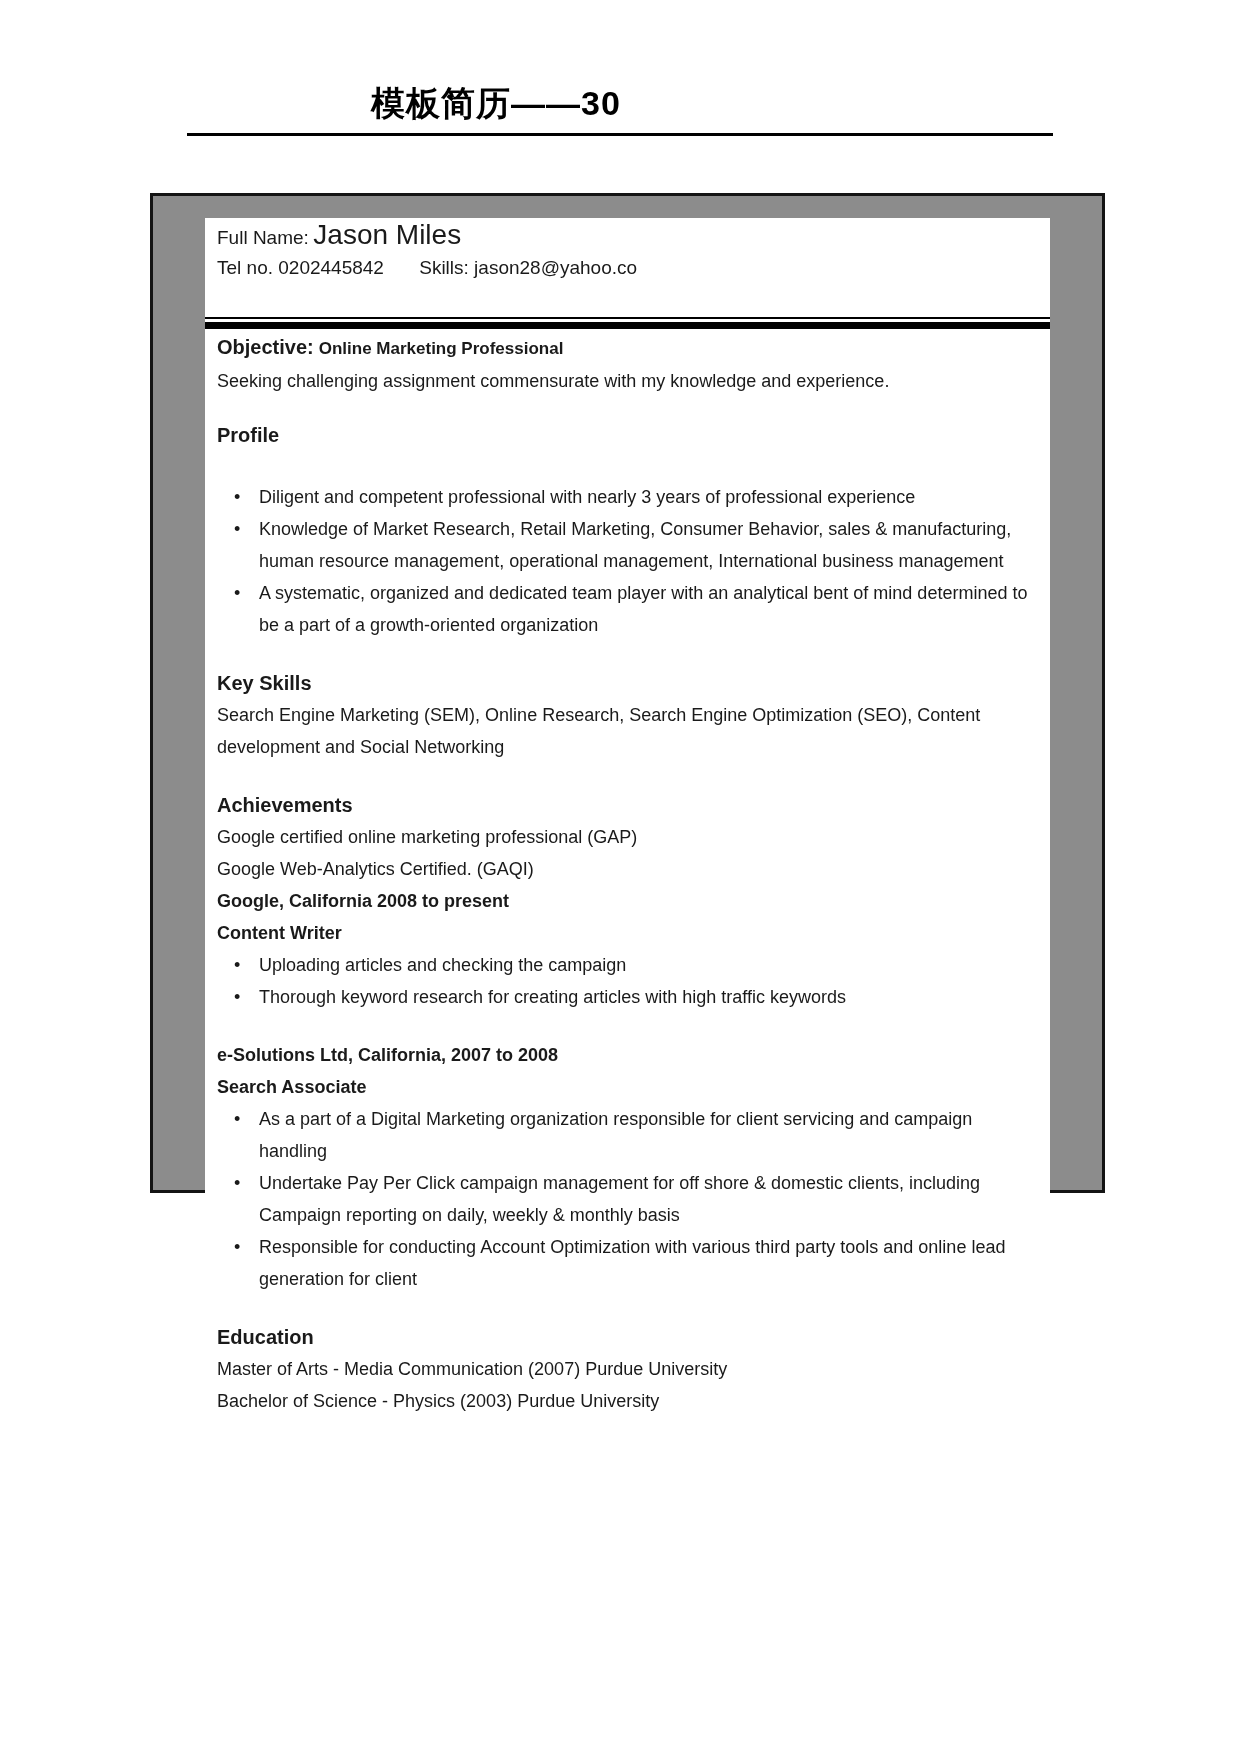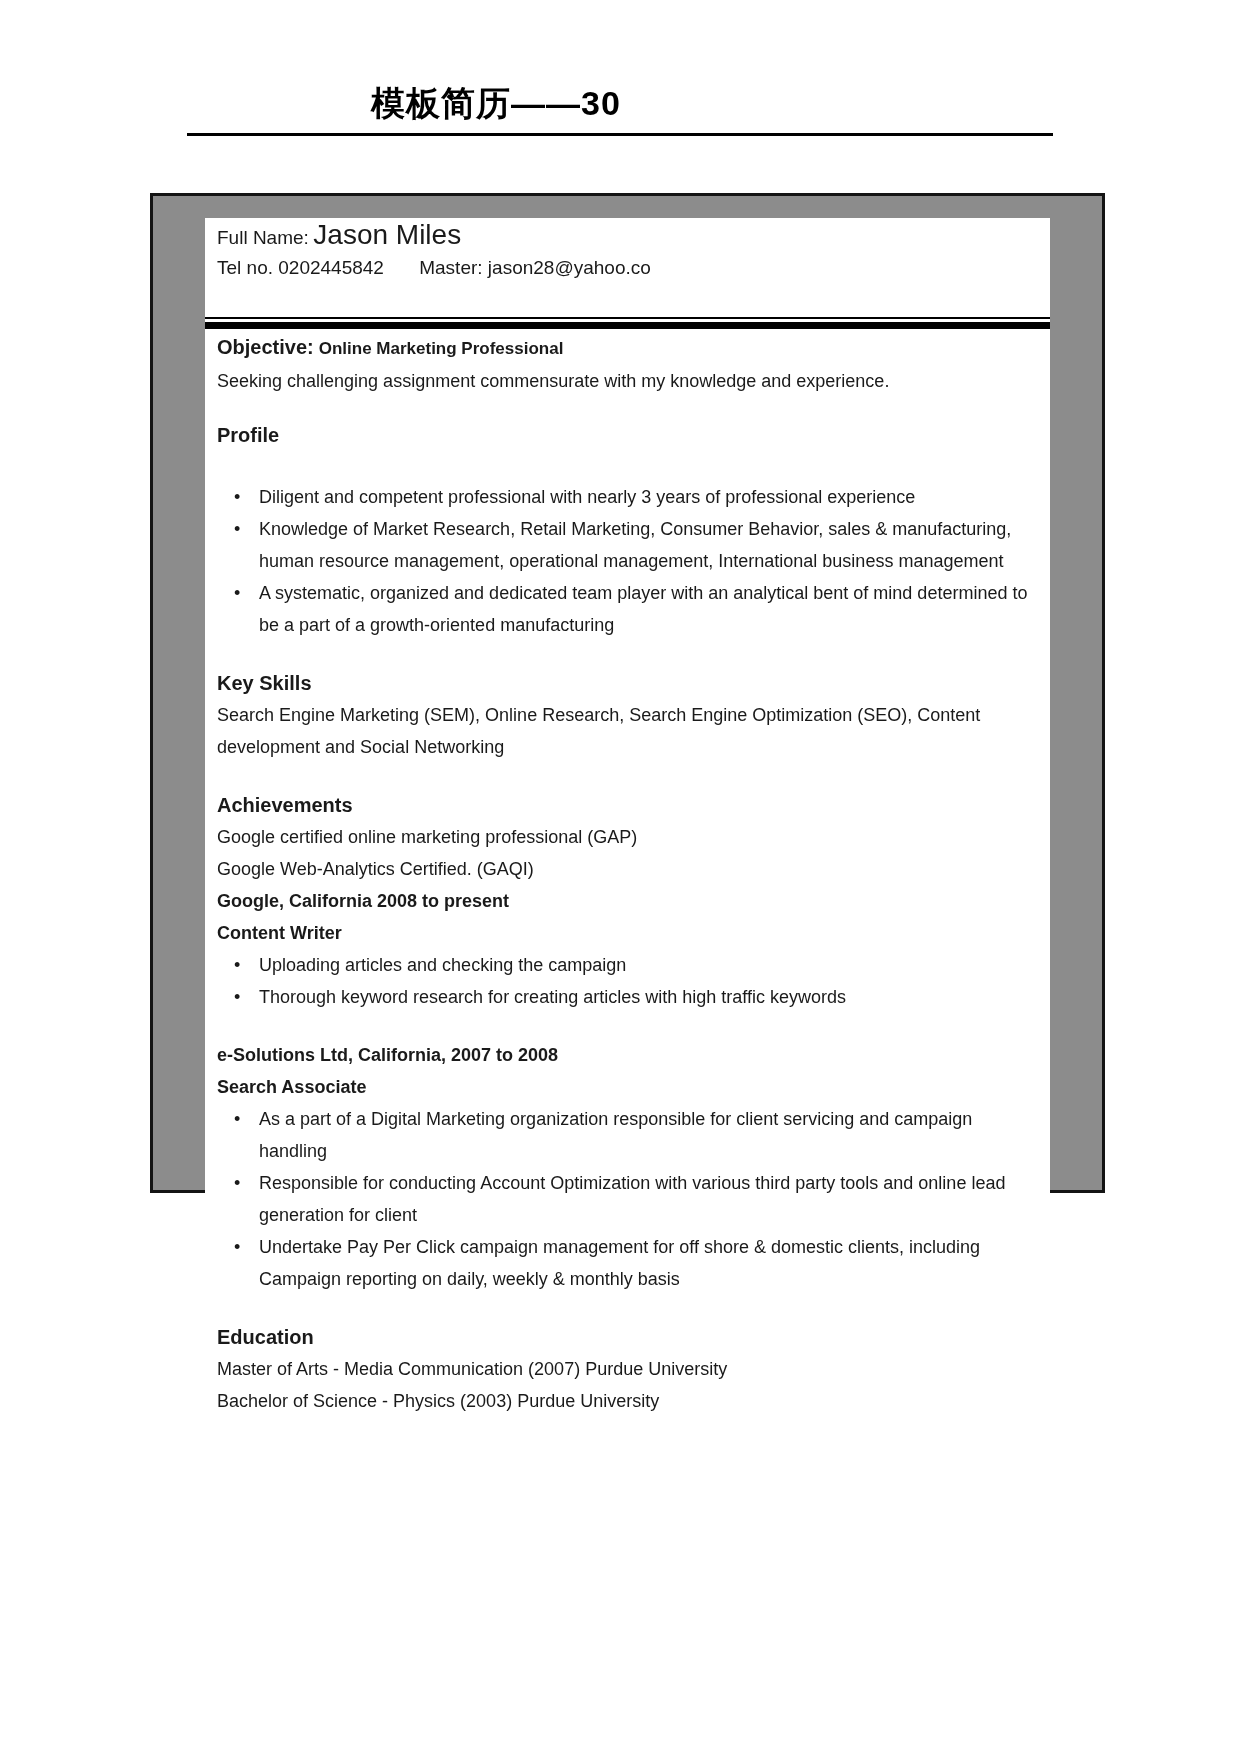--- a/index.html
+++ b/index.html
@@ -79,21 +79,21 @@
 <div class="resume-frame">
   <div class="resume-card">
 
     <div class="card-header">
       <div class="name-line">
         <span class="name-label">Full Name:</span>
         <span class="name-value">Jason Miles</span>
       </div>
       <div class="contact-line">
         <span class="contact-tel">Tel no. 0202445842</span>
-        <span class="contact-email">Master: jason28@yahoo.co</span>
+        <span class="contact-email">Skills: jason28@yahoo.co</span>
       </div>
     </div>
 
     <div class="sep-thin"></div>
     <div class="sep-thick"></div>
 
     <div class="card-content">
 
       <p>
         <span class="objective-label">Objective:</span>
@@ -101,21 +101,21 @@
       </p>
       <p>Seeking challenging assignment commensurate with my knowledge and experience.</p>
 
       <div class="gap-sm"></div>
       <div class="sec-heading">Profile</div>
       <div class="gap-lg"></div>
 
       <ul class="dash-list">
         <li>Diligent and competent professional with nearly 3 years of professional experience</li>
         <li>Knowledge of Market Research, Retail Marketing, Consumer Behavior, sales &amp; manufacturing, human resource management, operational management, International business management</li>
-        <li>A systematic, organized and dedicated team player with an analytical bent of mind determined to be a part of a growth-oriented manufacturing</li>
+        <li>A systematic, organized and dedicated team player with an analytical bent of mind determined to be a part of a growth-oriented organization</li>
       </ul>
 
       <div class="gap"></div>
       <div class="sec-heading">Key Skills</div>
       <p>Search Engine Marketing (SEM), Online Research, Search Engine Optimization (SEO), Content development and Social Networking</p>
 
       <div class="gap"></div>
       <div class="sec-heading">Achievements</div>
       <p>Google certified online marketing professional (GAP)</p>
       <p>Google Web-Analytics Certified. (GAQI)</p>
@@ -125,22 +125,22 @@
       <ul class="dash-list">
         <li>Uploading articles and checking the campaign</li>
         <li>Thorough keyword research for creating articles with high traffic keywords</li>
       </ul>
 
       <div class="gap"></div>
       <p class="bold-line">e-Solutions Ltd, California, 2007 to 2008</p>
       <p class="bold-line">Search Associate</p>
       <ul class="dash-list">
         <li>As a part of a Digital Marketing organization responsible for client servicing and campaign handling</li>
+        <li>Undertake Pay Per Click campaign management for off shore &amp; domestic clients, including Campaign reporting on daily, weekly &amp; monthly basis</li>
         <li>Responsible for conducting Account Optimization with various third party tools and online lead generation for client</li>
-        <li>Undertake Pay Per Click campaign management for off shore &amp; domestic clients, including Campaign reporting on daily, weekly &amp; monthly basis</li>
       </ul>
 
       <div class="gap"></div>
       <div class="sec-heading">Education</div>
       <p>Master of Arts - Media Communication (2007) Purdue University</p>
       <p>Bachelor of Science - Physics (2003) Purdue University</p>
 
     </div>
   </div>
 </div>

